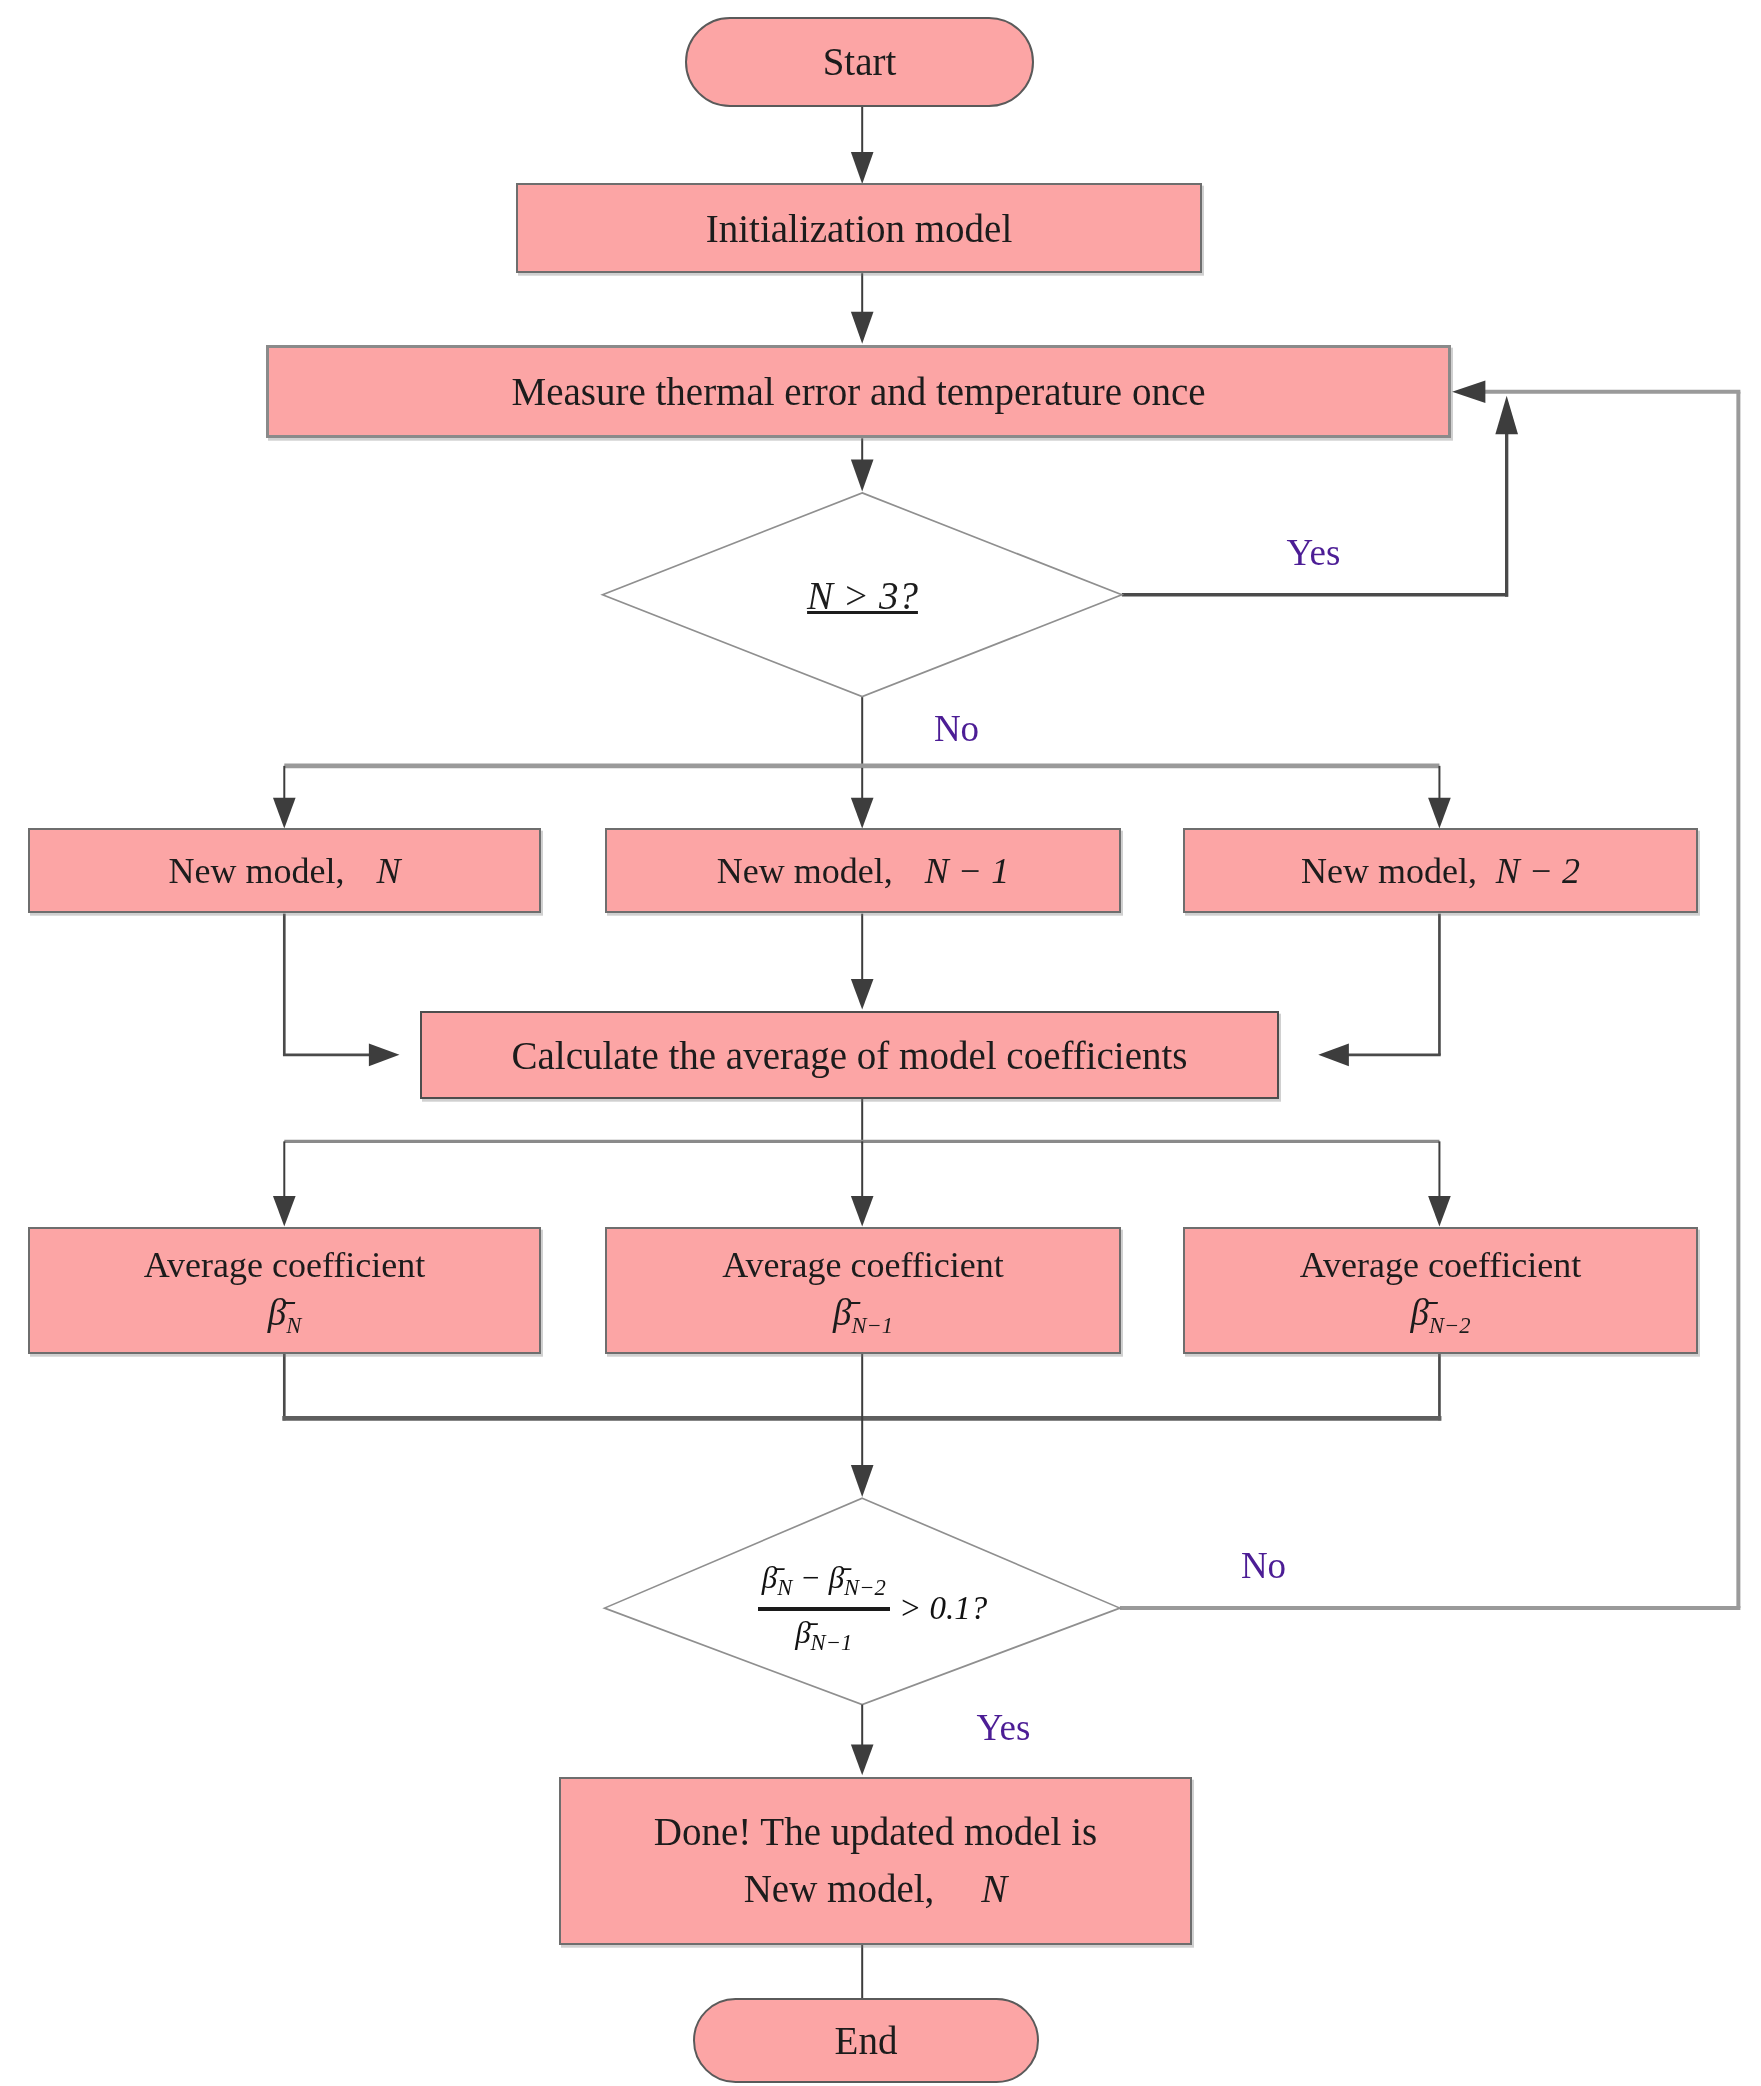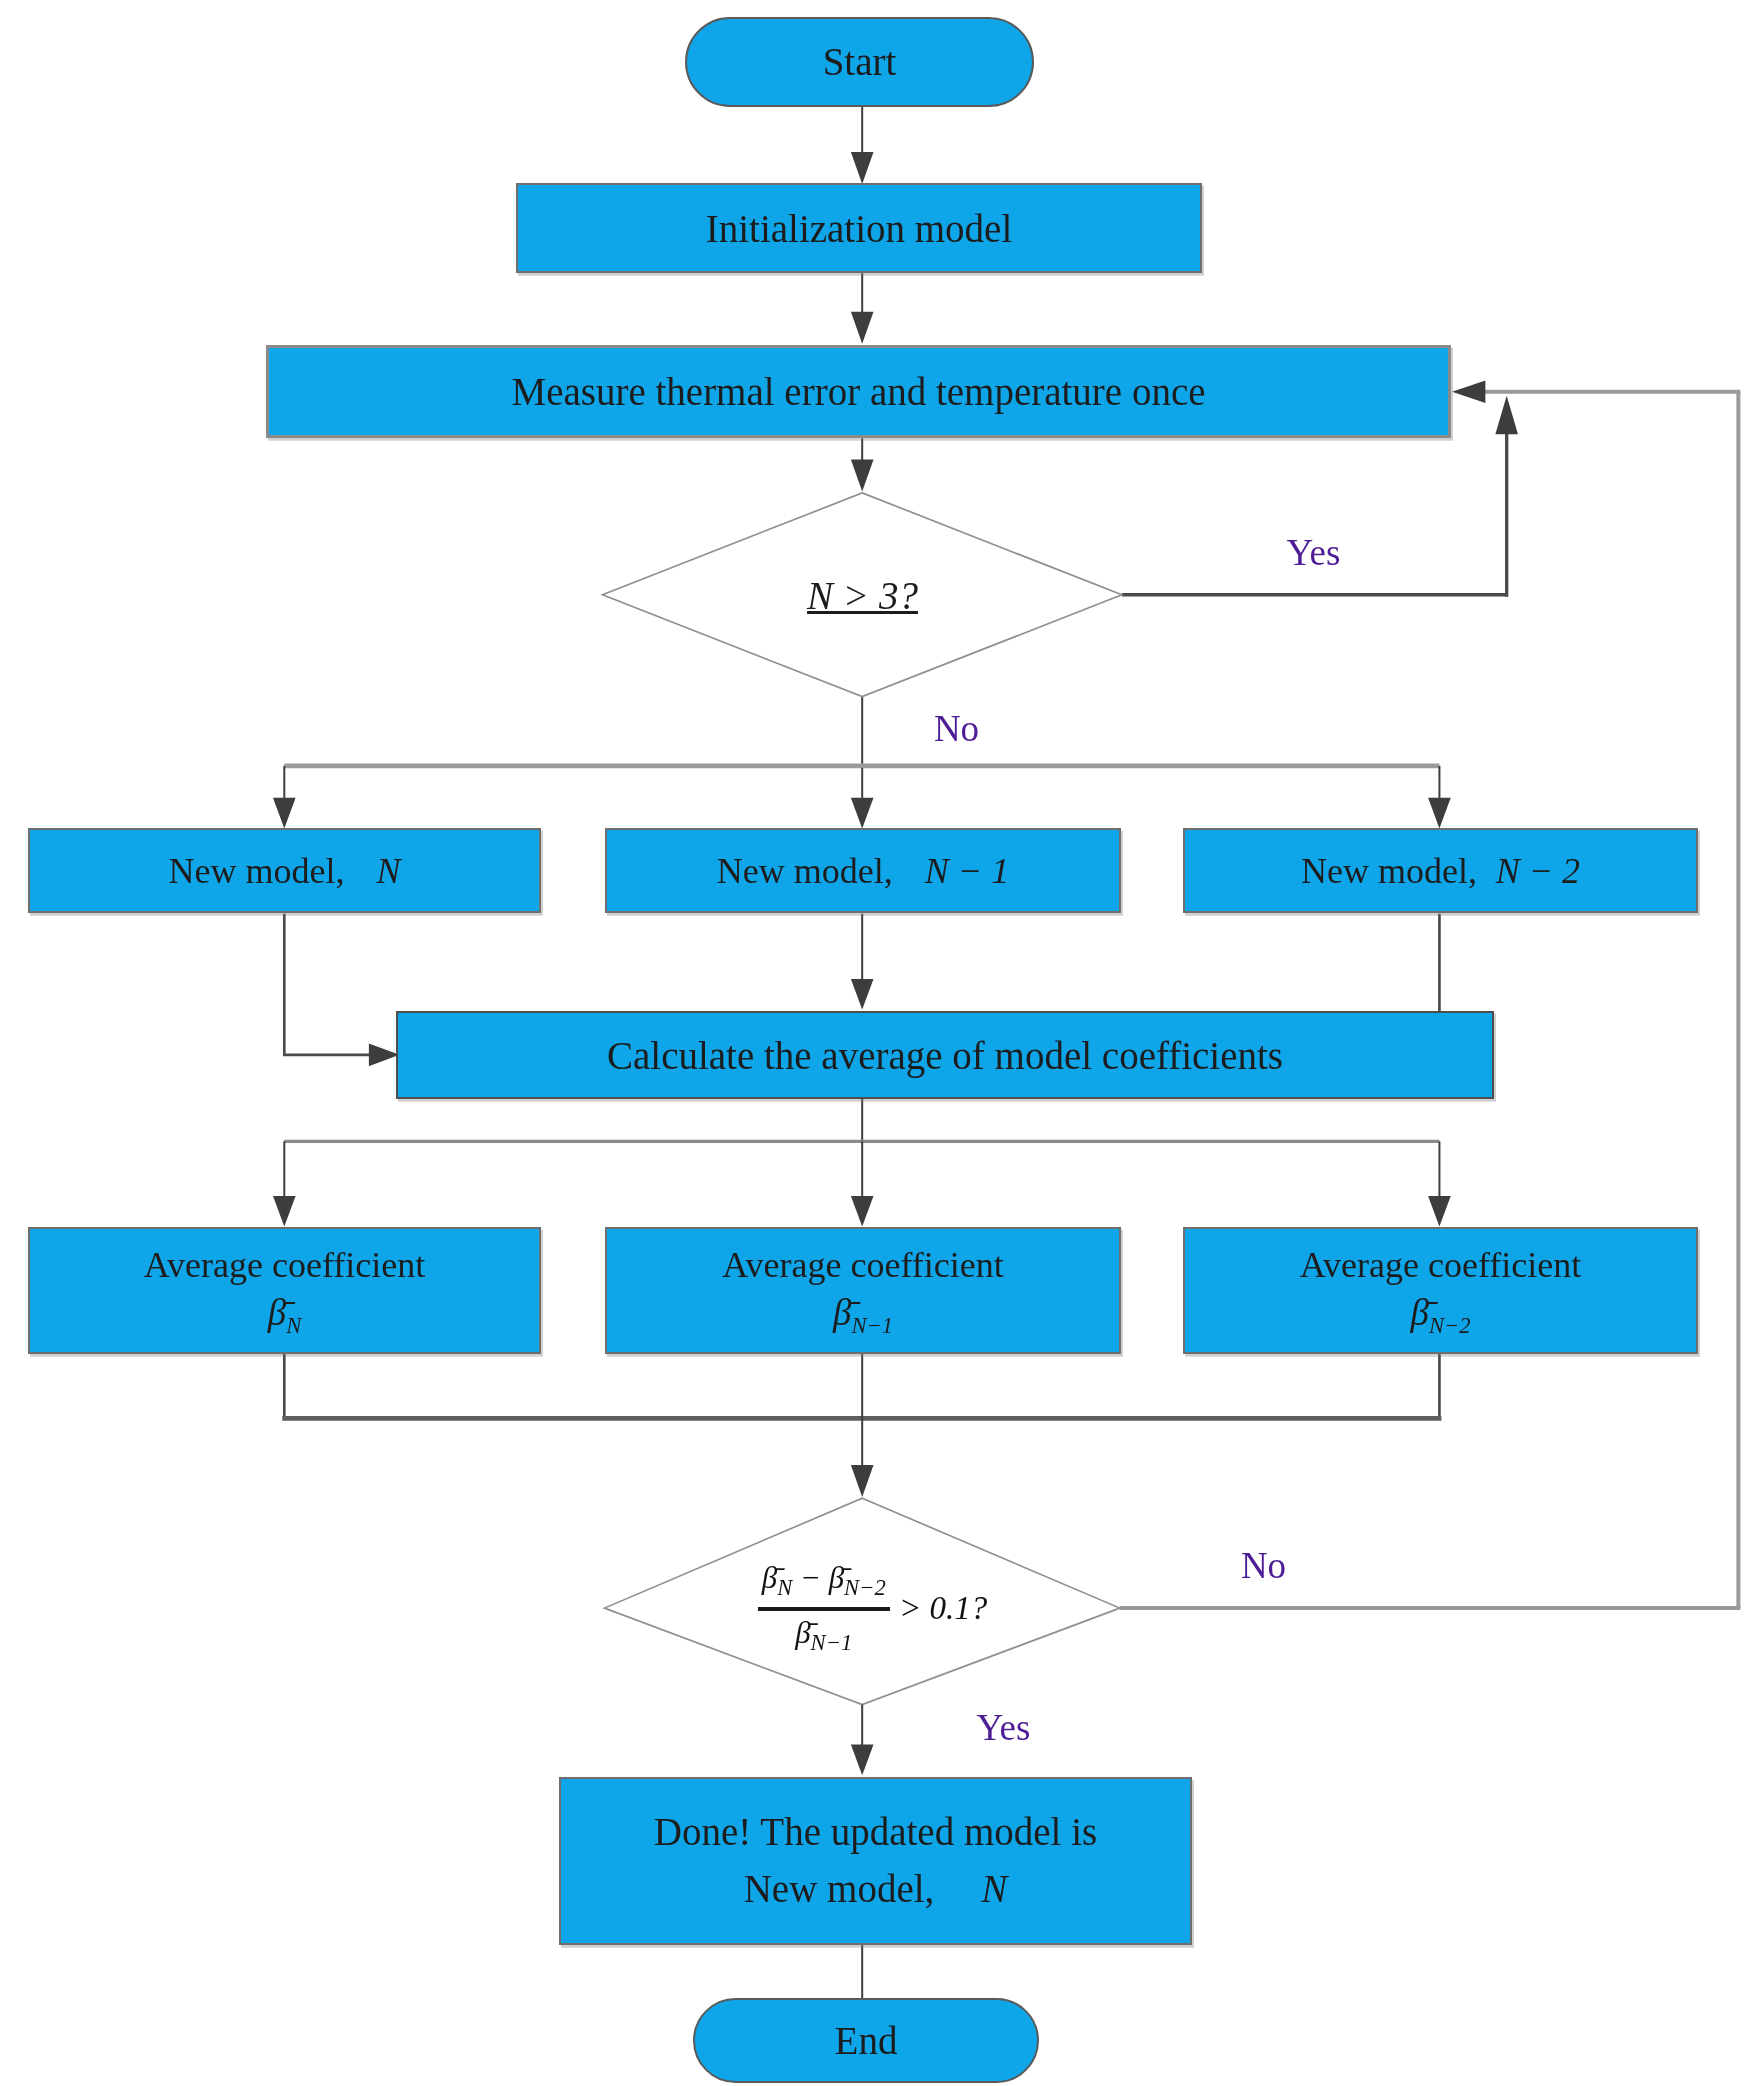--- a/index.html
+++ b/index.html
@@ -1,19 +1,19 @@
 <!DOCTYPE html>
 <html style="font-size:10.7px"><head>
 <meta charset="utf-8">
 <style>
   html,body{margin:0;padding:0;background:#ffffff;}
   #canvas{position:relative;width:1761px;height:2087px;background:#ffffff;
           font-family:"Liberation Serif", serif;color:#1c1c1c;overflow:hidden;}
   #wires{position:absolute;left:0;top:0;width:1761px;height:2087px;}
-  .node{position:absolute;background:#0ea5e9;border:2px solid #6e6e6e;
+  .node{position:absolute;background:#fca5a5;border:2px solid #6e6e6e;
         display:flex;align-items:center;justify-content:center;
         font-size:39px;text-align:center;box-sizing:border-box;
         box-shadow:2px 2.7px 0 rgba(120,120,120,.35);}
   .terminator{border:2.7px solid #5a5a5a;border-radius:48px;box-shadow:none;}
   .thickgray{border:3.3px solid #8a8a8a;}
   .darkbox{border:2px solid #4d4d4d;}
   .label{position:absolute;font-size:37px;color:#4c1d95;}
   .dtext{position:absolute;display:flex;align-items:center;justify-content:center;
          font-style:italic;font-size:39px;text-decoration:underline;}
   .mathgap{font-style:italic;margin-left:32px;}
@@ -124,21 +124,21 @@
   </div>
   <div class="node" style="left:605px;top:828px;width:516px;height:85px;font-size:36px;">
     <span>New model,</span>
     <span class="mathgap">N − 1</span>
   </div>
   <div class="node" style="left:1183px;top:828px;width:515px;height:85px;font-size:36px;">
     <span>New model,</span>
     <span class="mathgap" style="margin-left:18.6px;">N − 2</span>
   </div>
 
-  <div class="node darkbox" style="left:396px;top:1011px;width:1098px;height:88px;align-items:center;">
+  <div class="node darkbox" style="left:420px;top:1011px;width:859px;height:88px;align-items:center;">
     <span>Calculate the average of model coefficients</span>
   </div>
 
   <div class="node" style="left:28px;top:1227px;width:513px;height:127px;font-size:36px;">
     <div class="stack">
       <span>Average coefficient</span>
       <span class="symline"><span>β̄</span><sub>N</sub></span>
     </div>
   </div>
   <div class="node" style="left:605px;top:1227px;width:516px;height:127px;font-size:36px;">

